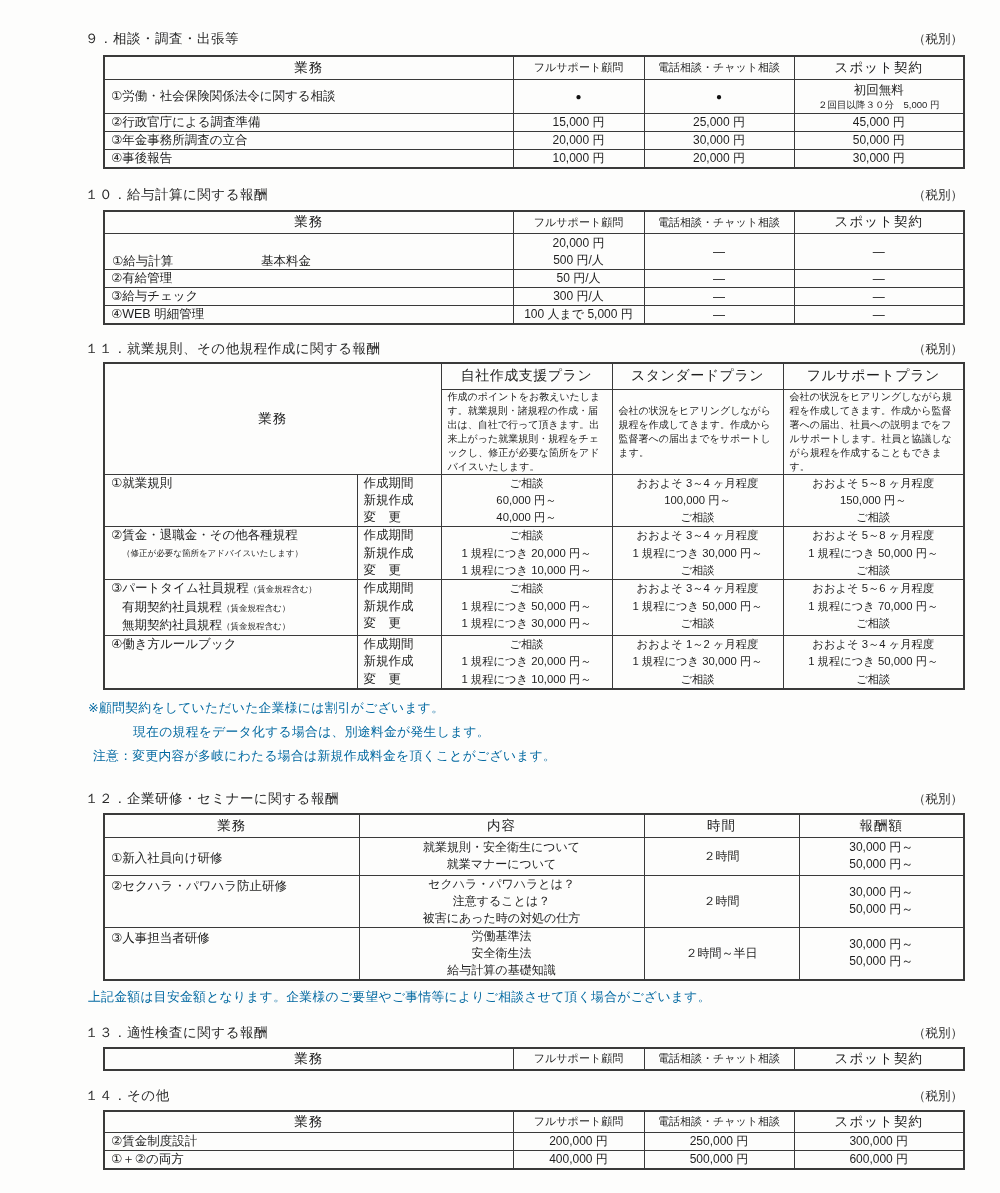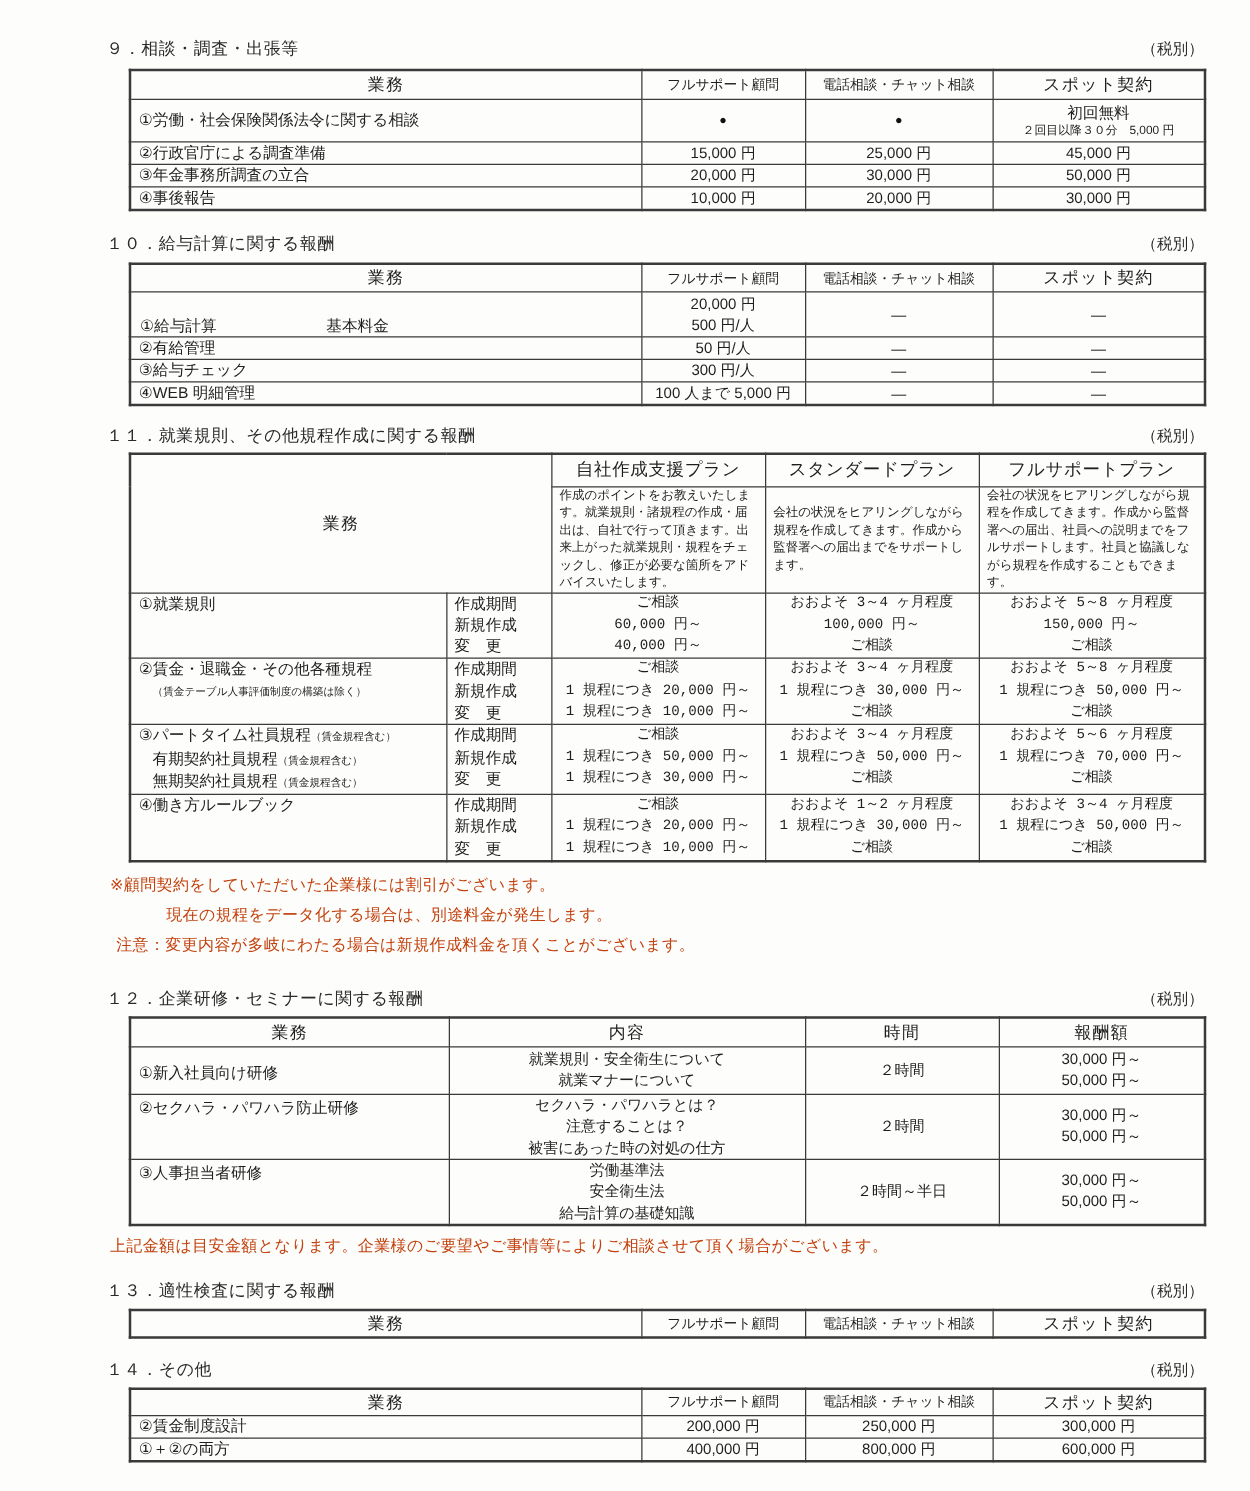--- a/index.html
+++ b/index.html
@@ -47,28 +47,28 @@
     font-size: 10px; line-height: 14px; text-align: left;
     vertical-align: middle; padding: 3px 6px;
   }
   .lbl11 { vertical-align: top; padding-top: 2px; font-size: 12.5px; }
   .lbl11 .l   { line-height: 17.3px; white-space: nowrap; }
   .lbl11 .ind { padding-left: 11px; }
   .cellnote { font-size: 8.5px; }
   .sub11 { vertical-align: top; padding-top: 2px; font-size: 12.5px; }
   .sub11 div { line-height: 17.3px; }
   .v11 { vertical-align: top; padding-top: 2px; }
-  .v11 div { line-height: 17.3px; font-size: 11.3px; text-align: center; white-space: nowrap; font-family: Liberation Mono, monospace; }
+  .v11 div { line-height: 17.3px; font-size: 11.3px; text-align: center; white-space: nowrap; }
 
   
   .mid div { line-height: 17px; font-size: 12px; text-align: center; }
   .fee div { line-height: 17px; font-size: 12px; text-align: center; }
 
   
-  .note { font-size: 12.8px; color: #c2410c; letter-spacing: 0.3px; }
+  .note { font-size: 12.8px; color: #0369a1; letter-spacing: 0.3px; }
 </style>
 </head>
 <body>
 
 <div class="page">
 
   <div class="sec-head">
     <span>９．相談・調査・出張等</span>
     <span class="tax">（税別）</span>
   </div>
@@ -219,21 +219,21 @@
         <td class="v11">
           <div>おおよそ 5～8 ヶ月程度</div>
           <div>150,000 円～</div>
           <div>ご相談</div>
         </td>
       </tr>
 
       <tr style="height:52px">
         <td class="lbl11">
           <div class="l">②賃金・退職金・その他各種規程</div>
-          <div class="l ind cellnote">（賃金テーブル人事評価制度の構築は除く）</div>
+          <div class="l ind cellnote">（修正が必要な箇所をアドバイスいたします）</div>
         </td>
         <td class="sub11">
           <div>作成期間</div>
           <div>新規作成</div>
           <div>変　更</div>
         </td>
         <td class="v11">
           <div>ご相談</div>
           <div>1 規程につき 20,000 円～</div>
           <div>1 規程につき 10,000 円～</div>
@@ -411,19 +411,19 @@
       </tr>
       <tr style="height:17px">
         <td class="lbl">②賃金制度設計</td>
         <td class="val">200,000 円</td>
         <td class="val">250,000 円</td>
         <td class="val">300,000 円</td>
       </tr>
       <tr style="height:17px">
         <td class="lbl">①＋②の両方</td>
         <td class="val">400,000 円</td>
-        <td class="val">800,000 円</td>
+        <td class="val">500,000 円</td>
         <td class="val">600,000 円</td>
       </tr>
     </tbody>
   </table>
 
 </div>
 
 </body></html>

